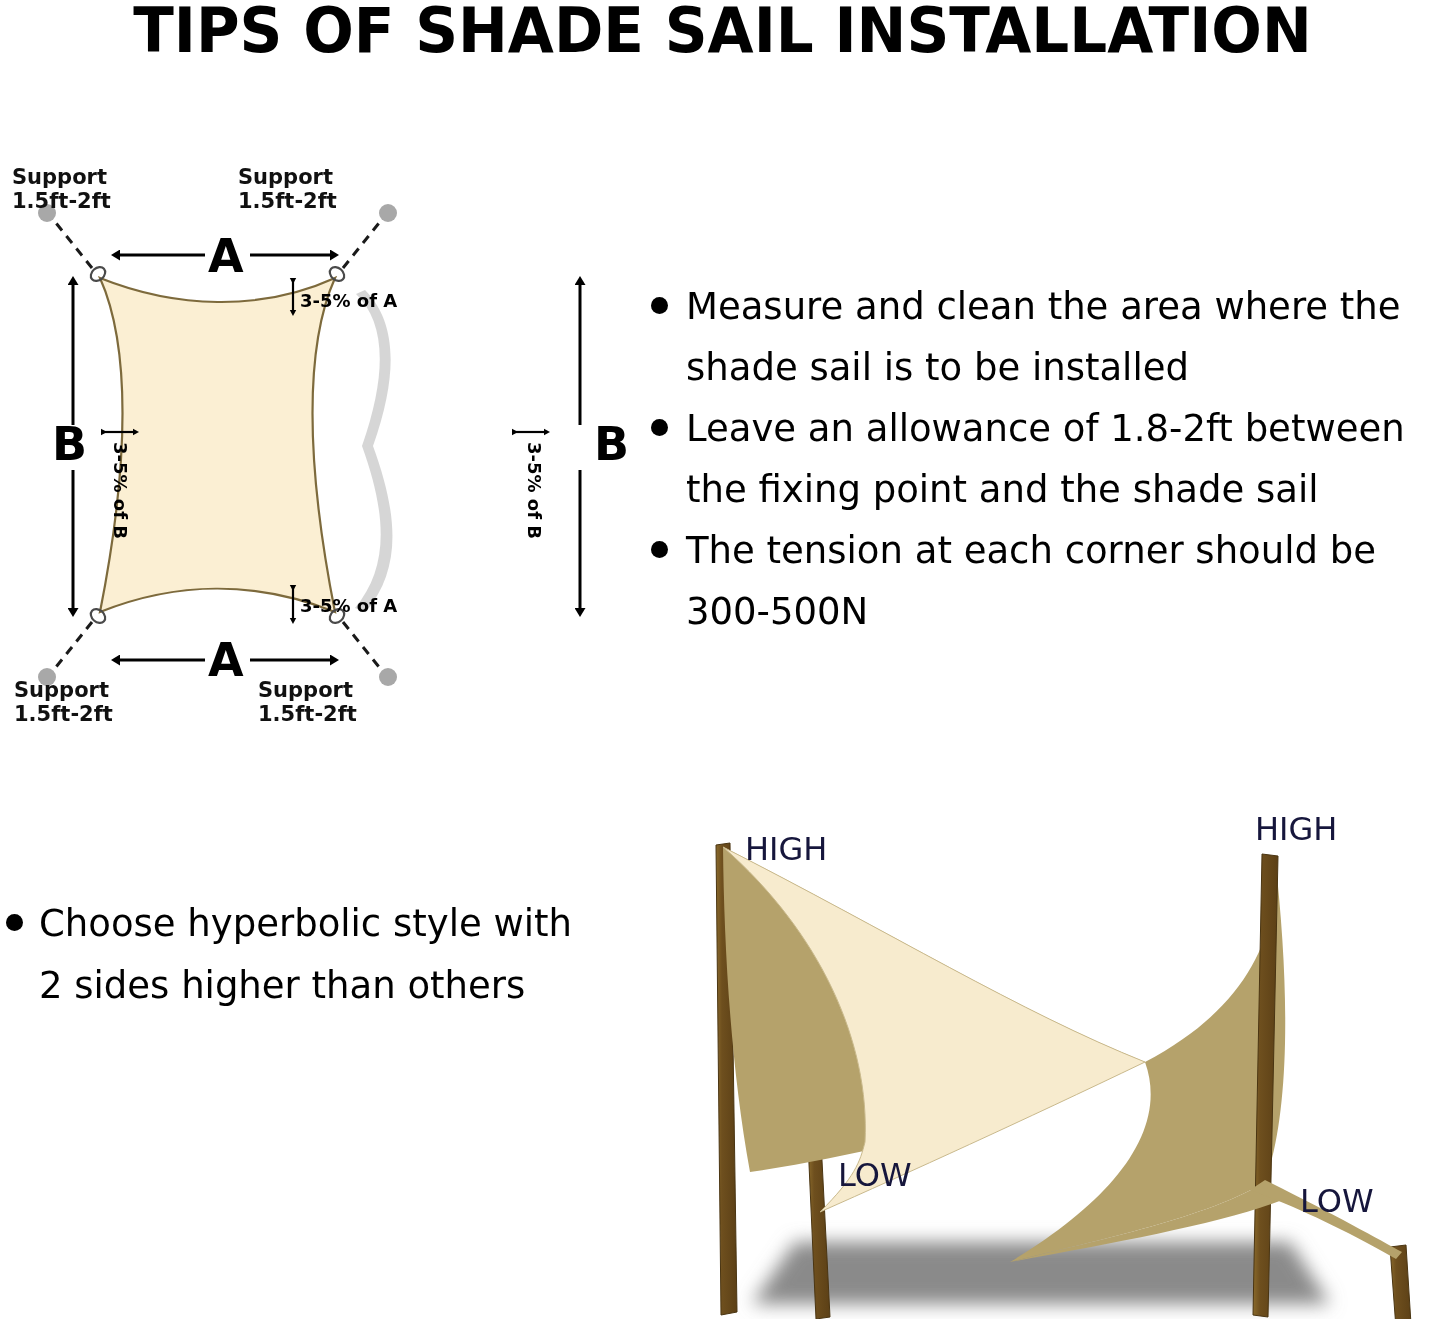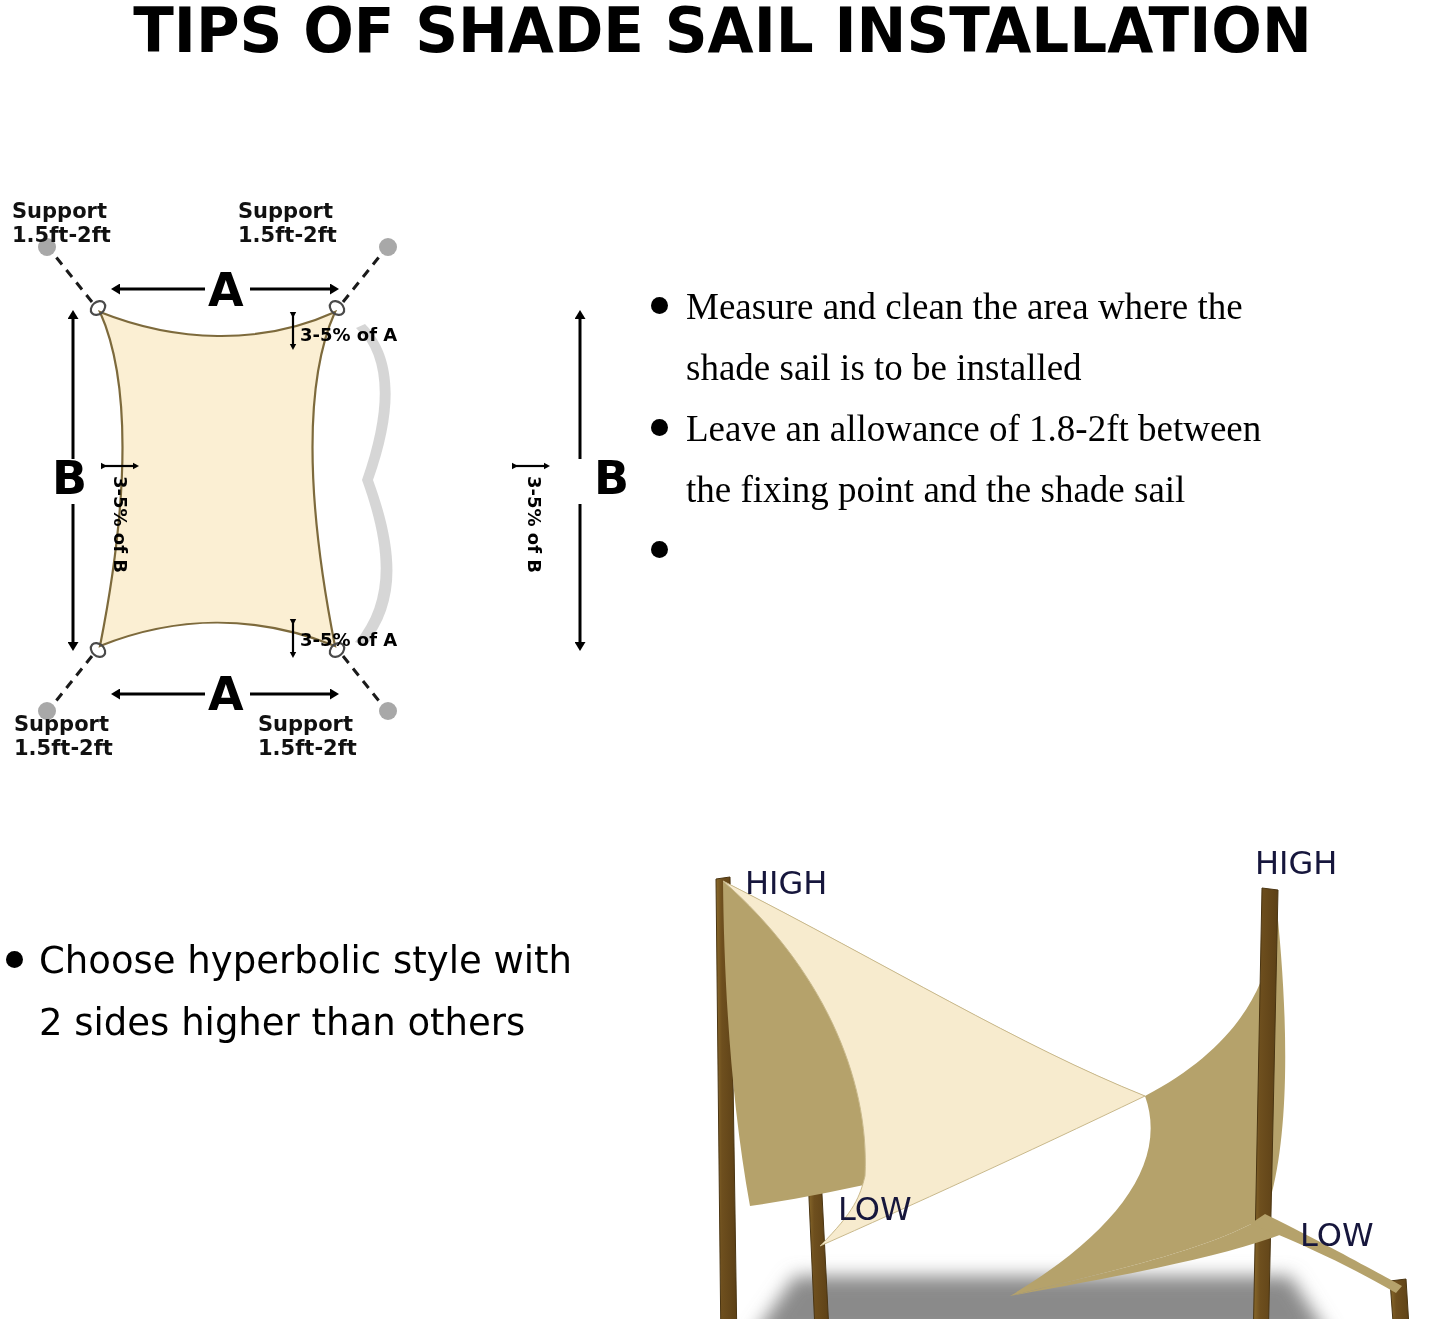--- a/index.html
+++ b/index.html
@@ -25,21 +25,21 @@
     font-weight: bold;
     font-size: 62px;
     letter-spacing: 0px;
     color: #000000;
     transform: scaleX(0.96);
     transform-origin: center top;
     white-space: nowrap;
   }
 
   
-  .svgbox { position: absolute; margin-top: 34px; }
+  .svgbox { position: absolute; }
 
   
   .bullets { position: absolute; }
   .bullet-row {
     display: flex;
     align-items: flex-start;
   }
   .bullet-dot {
     flex: 0 0 auto;
     display: inline-block;
@@ -56,26 +56,25 @@
   #bullets-top .bullet-row { margin-bottom: 0px; }
   #bullets-top .bullet-dot {
     width: 17px; height: 17px;
     margin-top: 21px;
     margin-right: 18px;
   }
   #bullets-top .bullet-text {
     font-size: 37px;
     line-height: 61px;
     white-space: pre-line;
-    font-family: Liberation Serif, serif;
   }
 
   
   #bullets-bottom {
-    left: 6px; top: 930px;
+    left: 6px; top: 893px;
     width: 620px;
   }
   #bullets-bottom .bullet-dot {
     width: 17px; height: 17px;
     margin-top: 21px;
     margin-right: 16px;
   }
   #bullets-bottom .bullet-text {
     font-size: 37px;
     line-height: 62px;
@@ -232,20 +231,22 @@
       <span class="bullet-text">Measure and clean the area where the
 shade sail is to be installed</span>
     </div>
     <div class="bullet-row">
       <span class="bullet-dot"></span>
       <span class="bullet-text">Leave an allowance of 1.8-2ft between
 the fixing point and the shade sail</span>
     </div>
     <div class="bullet-row">
       <span class="bullet-dot"></span>
+      <span class="bullet-text">The tension at each corner should be
+300-500N</span>
     </div>
   </div>
 
   <div class="bullets" id="bullets-bottom">
     <div class="bullet-row">
       <span class="bullet-dot"></span>
       <span class="bullet-text">Choose hyperbolic style with
 2 sides higher than others</span>
     </div>
   </div>

